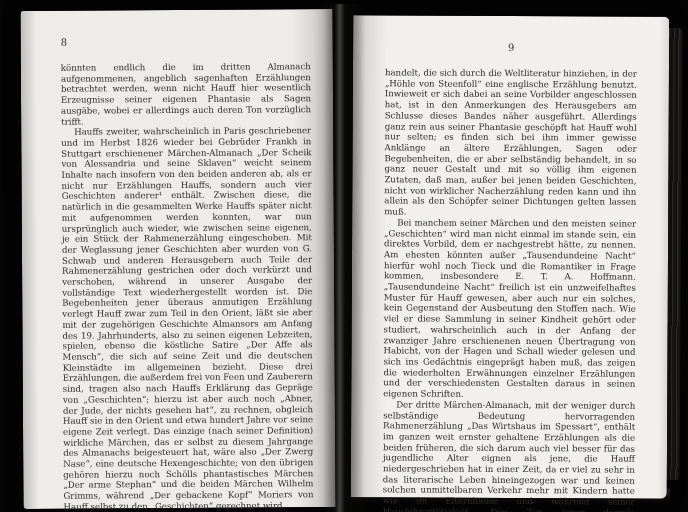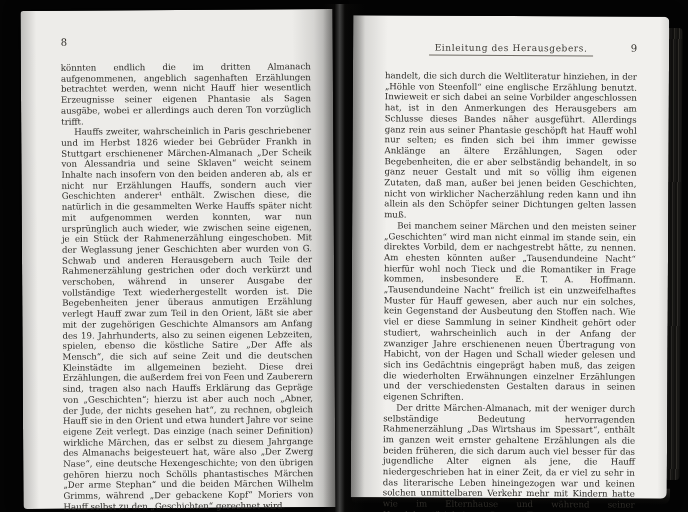--- a/index.html
+++ b/index.html
@@ -139,21 +139,20 @@
           <p class="para indent">Hauffs zweiter, wahrscheinlich in Paris geschriebener und im Herbst 1826 wieder bei Gebrüder Frankh in Stuttgart erschienener Märchen-Almanach „Der Scheik von Alessandria und seine Sklaven“ weicht seinem Inhalte nach insofern von den beiden anderen ab, als er nicht nur Erzählungen Hauffs, sondern auch vier Geschichten anderer¹ enthält. Zwischen diese, die natürlich in die gesammelten Werke Hauffs später nicht mit aufgenommen werden konnten, war nun ursprünglich auch wieder, wie zwischen seine eigenen, je ein Stück der Rahmenerzählung eingeschoben. Mit der Weglassung jener Geschichten aber wurden von G. Schwab und anderen Herausgebern auch Teile der Rahmenerzählung gestrichen oder doch verkürzt und verschoben, während in unserer Ausgabe der vollständige Text wiederhergestellt worden ist. Die Begebenheiten jener überaus anmutigen Erzählung verlegt Hauff zwar zum Teil in den Orient, läßt sie aber mit der zugehörigen Geschichte Almansors am Anfang des 19. Jahrhunderts, also zu seinen eigenen Lebzeiten, spielen, ebenso die köstliche Satire „Der Affe als Mensch“, die sich auf seine Zeit und die deutschen Kleinstädte im allgemeinen bezieht. Diese drei Erzählungen, die außerdem frei von Feen und Zauberern sind, tragen also nach Hauffs Erklärung das Gepräge von „Geschichten“; hierzu ist aber auch noch „Abner, der Jude, der nichts gesehen hat“, zu rechnen, obgleich Hauff sie in den Orient und etwa hundert Jahre vor seine eigene Zeit verlegt. Das einzige (nach seiner Definition) wirkliche Märchen, das er selbst zu diesem Jahrgange des Almanachs beigesteuert hat, wäre also „Der Zwerg Nase“, eine deutsche Hexengeschichte; von den übrigen gehören hierzu noch Schölls phantastisches Märchen „Der arme Stephan“ und die beiden Märchen Wilhelm Grimms, während „Der gebackene Kopf“ Moriers von Hauff selbst zu den „Geschichten“ gerechnet wird.</p>
         </div>
 
     </div>
   </div>
 
   <div class="page page-right">
     <div class="page-inner-right">
       <div class="running-header">
         <span></span>
-        <span class="running-head-title">Einleitung des Herausgebers.</span>
         <span class="page-num num-right">9</span>
       </div>
       <div class="body-text">
           <p class="para">handelt, die sich durch die Weltliteratur hinziehen, in der „Höhle von Steenfoll“ eine englische Erzählung benutzt. Inwieweit er sich dabei an seine Vorbilder angeschlossen hat, ist in den Anmerkungen des Herausgebers am Schlusse dieses Bandes näher ausgeführt. Allerdings ganz rein aus seiner Phantasie geschöpft hat Hauff wohl nur selten; es finden sich bei ihm immer gewisse Anklänge an ältere Erzählungen, Sagen oder Begebenheiten, die er aber selbständig behandelt, in so ganz neuer Gestalt und mit so völlig ihm eigenen Zutaten, daß man, außer bei jenen beiden Geschichten, nicht von wirklicher Nacherzählung reden kann und ihn allein als den Schöpfer seiner Dichtungen gelten lassen muß.</p>
           <p class="para indent">Bei manchem seiner Märchen und den meisten seiner „Geschichten“ wird man nicht einmal im stande sein, ein direktes Vorbild, dem er nachgestrebt hätte, zu nennen. Am ehesten könnten außer „Tausendundeine Nacht“ hierfür wohl noch Tieck und die Romantiker in Frage kommen, insbesondere E. T. A. Hoffmann. „Tausendundeine Nacht“ freilich ist ein unzweifelhaftes Muster für Hauff gewesen, aber auch nur ein solches, kein Gegenstand der Ausbeutung den Stoffen nach. Wie viel er diese Sammlung in seiner Kindheit gehört oder studiert, wahrscheinlich auch in der Anfang der zwanziger Jahre erschienenen neuen Übertragung von Habicht, von der Hagen und Schall wieder gelesen und sich ins Gedächtnis eingeprägt haben muß, das zeigen die wiederholten Erwähnungen einzelner Erzählungen und der verschiedensten Gestalten daraus in seinen eigenen Schriften.</p>
           <p class="para indent">Der dritte Märchen-Almanach, mit der weniger durch selbständige Bedeutung hervorragenden Rahmenerzählung „Das Wirtshaus im Spessart“, enthält im ganzen weit ernster gehaltene Erzählungen als die beiden früheren, die sich darum auch viel besser für das jugendliche Alter eignen als jene, die Hauff niedergeschrieben hat in einer Zeit, da er viel zu sehr in das literarische Leben hineingezogen war und keinen solchen unmittelbaren Verkehr mehr mit Kindern hatte wie im Elternhause und während seiner Hauslehrertätigkeit. Den Ton jener damals geschriebenen Märchen trifft hier eigentlich nur die hübsche, von dem gräflichen Jäger vorgetragene Feengeschichte „Saids Schicksale“. Die Rahmenerzählung ist eine zwar gut erzählte, aber namentlich gegen den Schluß hin ziemlich triviale Nachahmung der zu Ende des 18. und Anfang des 19. Jahrhunderts viel verbreiteten romantischen Räubergeschichten, die nach dem Vorbild von Schillers „Räubern“ und</p>
         </div>
     </div>
   </div>
 

